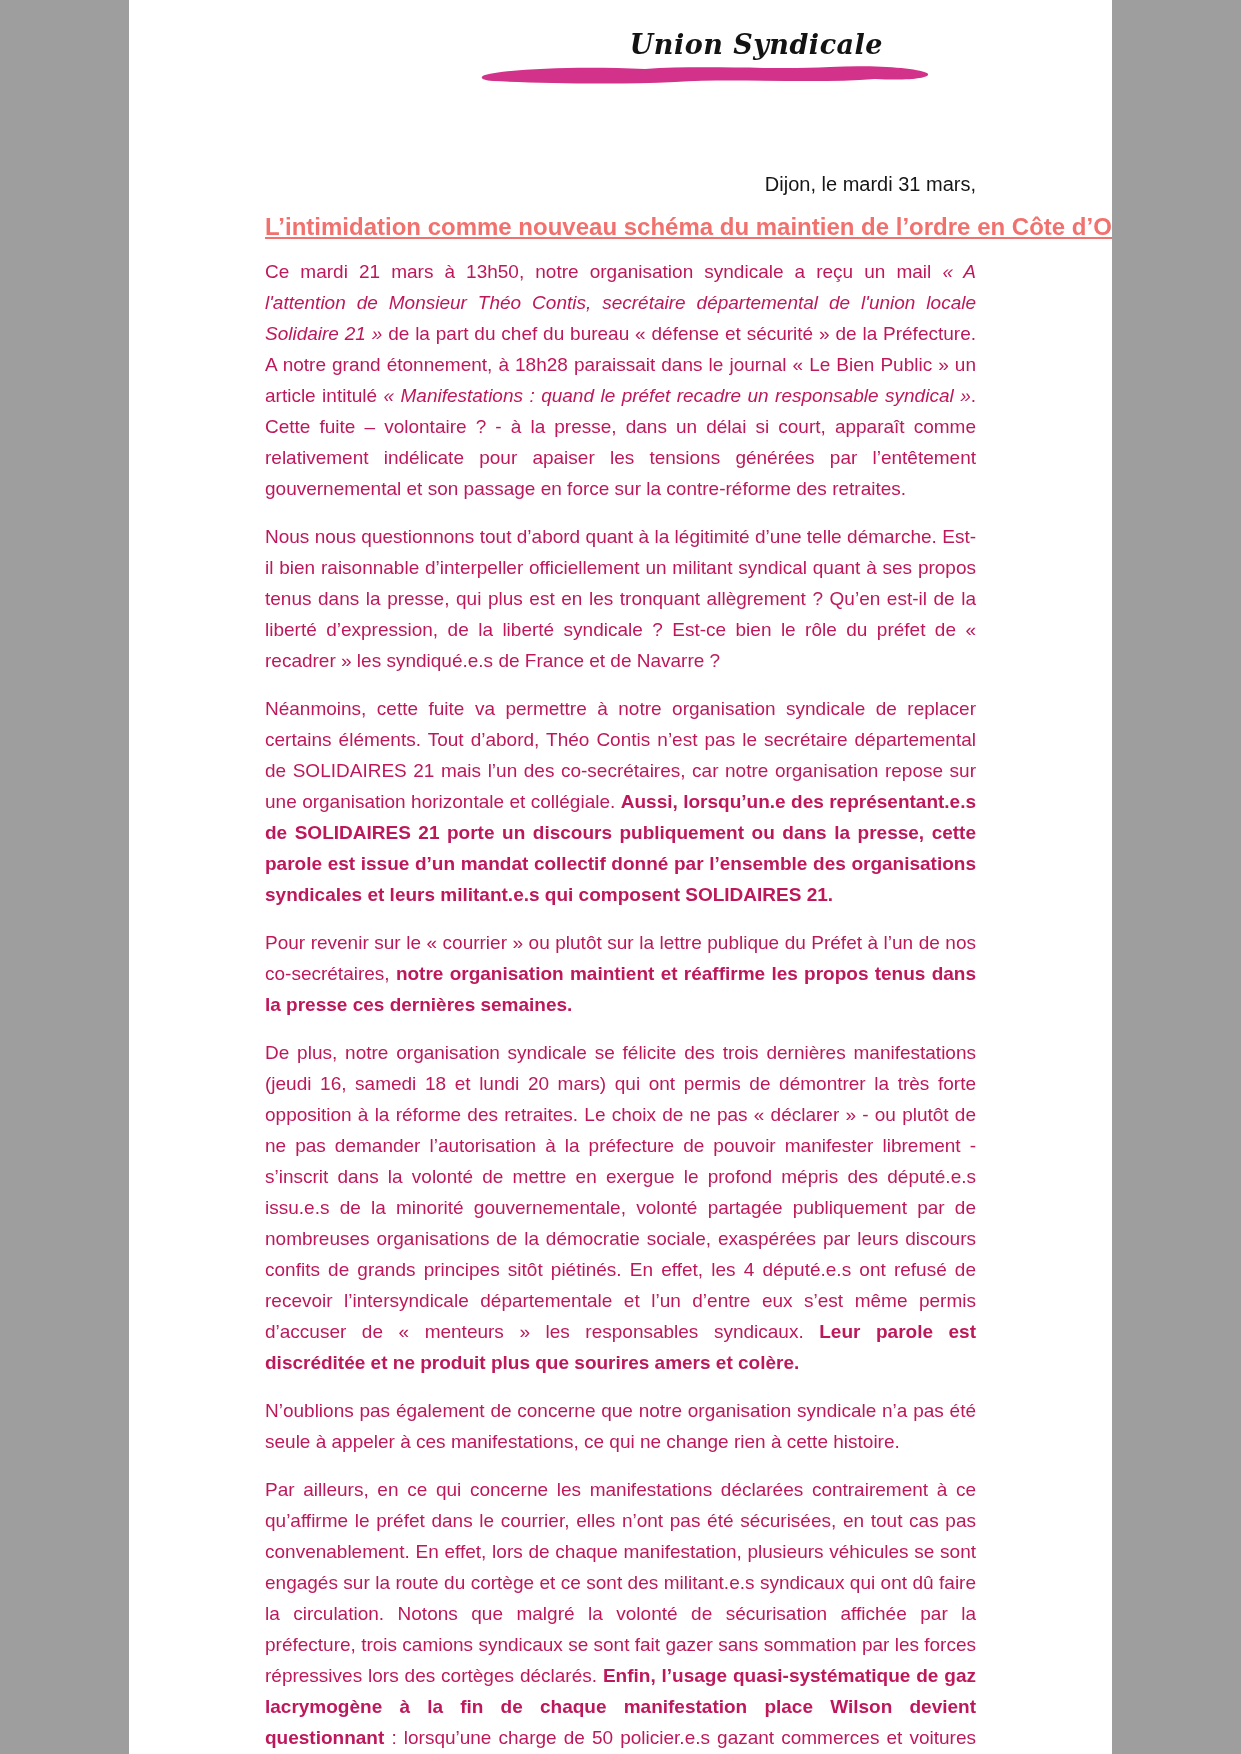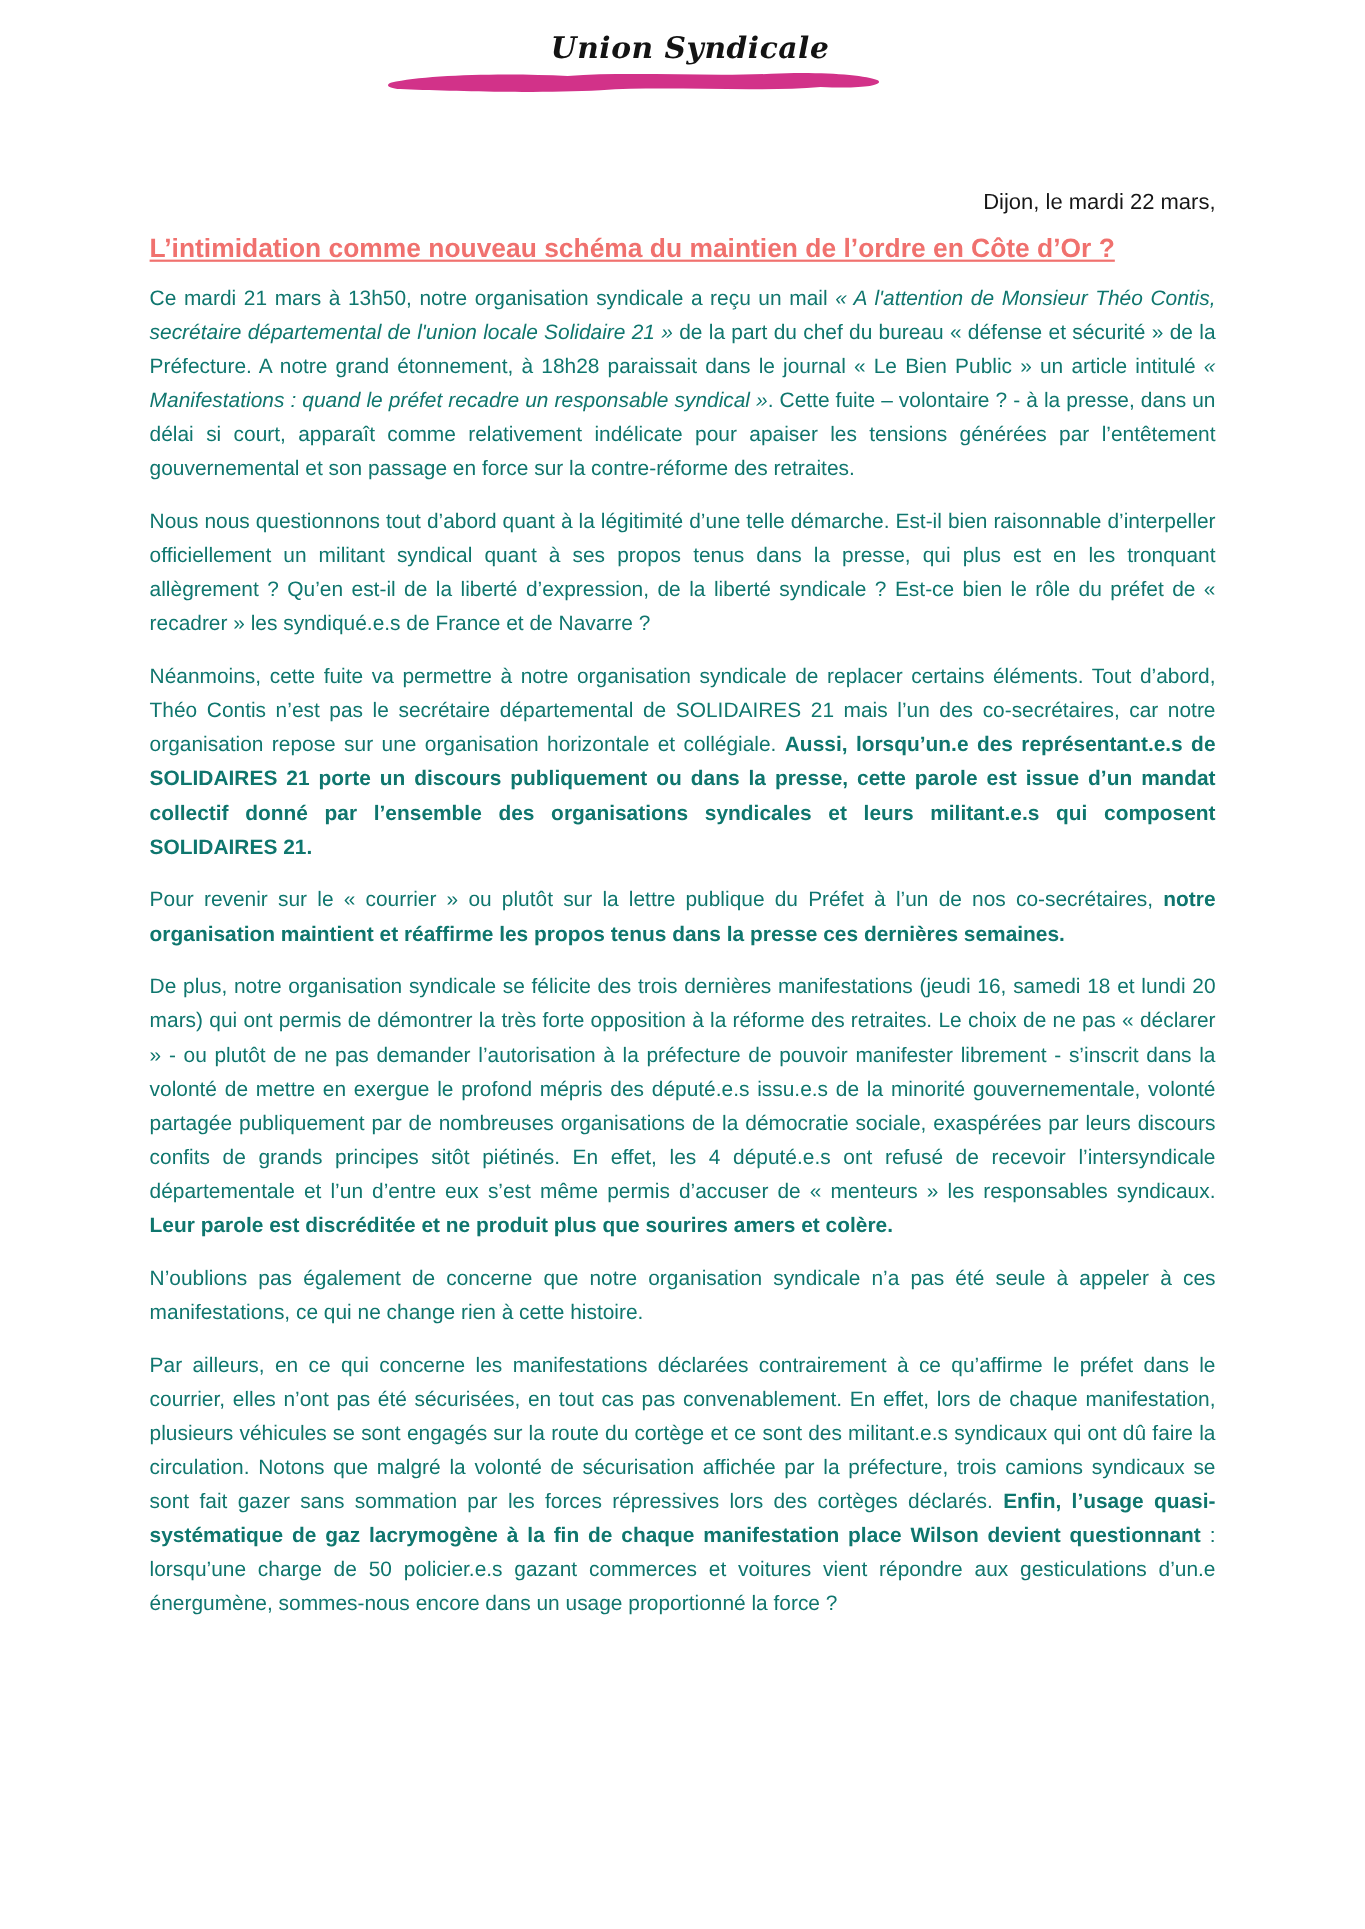--- a/index.html
+++ b/index.html
@@ -1,17 +1,17 @@
 <!DOCTYPE html>
 <html lang="fr"><head>
 <meta charset="utf-8">
 <style>
   html, body { margin: 0; padding: 0; background: #9e9e9e; }
   .page {
-    width: 1241px; height: 1754px;
+    width: 983px; height: 1754px;
     margin: 0 auto;
     background: #ffffff;
     position: relative;
     font-family: "Liberation Sans", sans-serif;
     color: #1c1c1c;
     box-sizing: border-box;
     overflow: hidden;
   }
   
   .logo {
@@ -65,21 +65,21 @@
   
   .doc-body {
     position: absolute;
     left: 136px; right: 136px; top: 256px;
   }
   .para {
     margin: 0 0 17px 0;
     text-align: justify;
     font-size: 19px;
     line-height: 31px;
-    color: #0f766e;
+    color: #be185d;
   }
   .run-n { font-style: normal; font-weight: 400; }
   .run-i { font-style: italic; font-weight: 400; }
   .run-b { font-style: normal; font-weight: 700; }
 </style>
 </head>
 <body>
 
 <div class="page">
 
@@ -90,21 +90,21 @@
                C 40 6, 110 4, 170 7
                C 230 3, 300 8, 355 5
                C 400 3, 440 6, 452 11
                C 458 15, 440 19, 400 17
                C 340 22, 260 16, 200 20
                C 140 23, 60 21, 18 19
                C 6 18, 4 15, 10 13 Z" fill="#d23289"></path>
     </svg>
   </header>
 
-  <div class="dateline">Dijon, le mardi 22 mars,</div>
+  <div class="dateline">Dijon, le mardi 31 mars,</div>
 
   <h1 class="doc-title" style="color: rgb(240, 113, 110);">L’intimidation comme nouveau schéma du maintien de l’ordre en Côte d’Or ?</h1>
 
   <main class="doc-body">
       <p class="para"><span class="run-n">Ce mardi 21 mars à 13h50, notre organisation syndicale a reçu un mail </span><span class="run-i">« A l'attention de Monsieur Théo Contis, secrétaire départemental de l'union locale Solidaire 21 »</span><span class="run-n"> de la part du chef du bureau « défense et sécurité » de la Préfecture. A notre grand étonnement, à 18h28 paraissait dans le journal « Le Bien Public » un article intitulé </span><span class="run-i">« Manifestations : quand le préfet recadre un responsable syndical »</span><span class="run-n">. Cette fuite – volontaire ? - à la presse, dans un délai si court, apparaît comme relativement indélicate pour apaiser les tensions générées par l’entêtement gouvernemental et son passage en force sur la contre-réforme des retraites.</span></p>
       <p class="para"><span class="run-n">Nous nous questionnons tout d’abord quant à la légitimité d’une telle démarche. Est-il bien raisonnable d’interpeller officiellement un militant syndical quant à ses propos tenus dans la presse, qui plus est en les tronquant allègrement ? Qu’en est-il de la liberté d’expression, de la liberté syndicale ? Est-ce bien le rôle du préfet de « recadrer » les syndiqué.e.s de France et de Navarre ?</span></p>
       <p class="para"><span class="run-n">Néanmoins, cette fuite va permettre à notre organisation syndicale de replacer certains éléments. Tout d’abord, Théo Contis n’est pas le secrétaire départemental de SOLIDAIRES 21 mais l’un des co-secrétaires, car notre organisation repose sur une organisation horizontale et collégiale. </span><span class="run-b">Aussi, lorsqu’un.e des représentant.e.s de SOLIDAIRES 21 porte un discours publiquement ou dans la presse, cette parole est issue d’un mandat collectif donné par l’ensemble des organisations syndicales et leurs militant.e.s qui composent SOLIDAIRES 21.</span></p>
       <p class="para"><span class="run-n">Pour revenir sur le « courrier » ou plutôt sur la lettre publique du Préfet à l’un de nos co-secrétaires, </span><span class="run-b">notre organisation maintient et réaffirme les propos tenus dans la presse ces dernières semaines.</span></p>
       <p class="para"><span class="run-n">De plus, notre organisation syndicale se félicite des trois dernières manifestations (jeudi 16, samedi 18 et lundi 20 mars) qui ont permis de démontrer la très forte opposition à la réforme des retraites. Le choix de ne pas « déclarer » - ou plutôt de ne pas demander l’autorisation à la préfecture de pouvoir manifester librement - s’inscrit dans la volonté de mettre en exergue le profond mépris des député.e.s issu.e.s de la minorité gouvernementale, volonté partagée publiquement par de nombreuses organisations de la démocratie sociale,  exaspérées par leurs discours confits de grands principes sitôt piétinés. En effet, les 4 député.e.s ont refusé de recevoir l’intersyndicale départementale et l’un d’entre eux s’est même permis d’accuser de « menteurs » les responsables syndicaux. </span><span class="run-b">Leur parole est discréditée et ne produit plus que sourires amers et colère.</span></p>
       <p class="para"><span class="run-n">N’oublions pas également de concerne que notre organisation syndicale n’a pas été seule à appeler à ces manifestations, ce qui ne change rien à cette histoire.</span></p>

